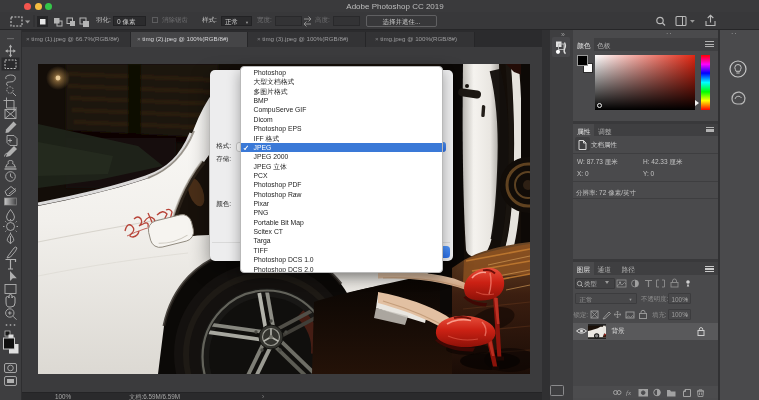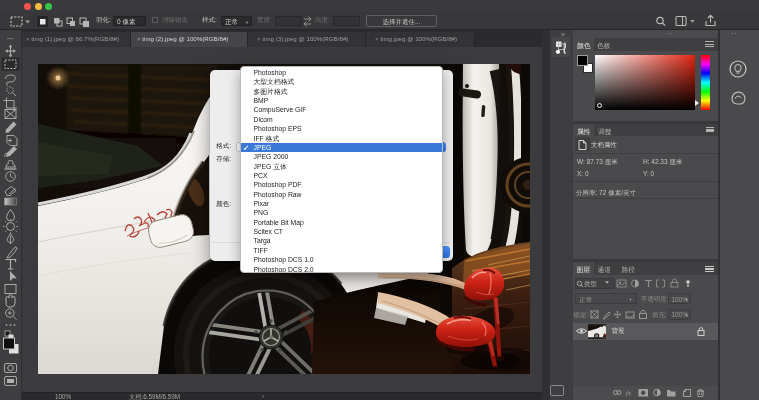--- a/index.html
+++ b/index.html
@@ -5,20 +5,21 @@
 #app{position:relative;width:759px;height:400px}
 .a{position:absolute}
 .tab{white-space:nowrap;overflow:hidden}
 </style></head><body>
 <div id="app">
 
 <div class="a" style="left:0;top:0;width:759px;height:12px;background:#3a3a3c"></div>
 <div class="a" style="left:24px;top:2.5px;width:7px;height:7px;border-radius:50%;background:#f3554e"></div>
 <div class="a" style="left:34.5px;top:2.5px;width:7px;height:7px;border-radius:50%;background:#f5bd41"></div>
 <div class="a" style="left:45px;top:2.5px;width:7px;height:7px;border-radius:50%;background:#35c649"></div>
+<div class="a" style="left:320px;top:2px;width:150px;height:9px;font-size:8px;color:#bdbdbd;text-align:center">Adobe Photoshop CC 2019</div>
 
 <div class="a" style="left:0;top:12px;width:759px;height:18px;background:#38383a;border-bottom:1px solid #262628"></div>
 <svg class="a" style="left:0;top:12px" width="759" height="18" viewBox="0 0 759 18">
 
   <rect x="11" y="5" width="11" height="9" fill="none" stroke="#c9c9c9" stroke-width="1.1" stroke-dasharray="2 1.4"></rect>
   <path d="M25 8.5 l2.6 3 2.6-3z" fill="#9a9a9a"></path>
   <line x1="34" y1="3" x2="34" y2="15" stroke="#2c2c2e" stroke-width="1"></line>
 
   <rect x="37" y="4" width="11" height="11" fill="#252527"></rect>
   <rect x="40" y="7" width="5.5" height="5.5" fill="#e8e8e8"></rect>

